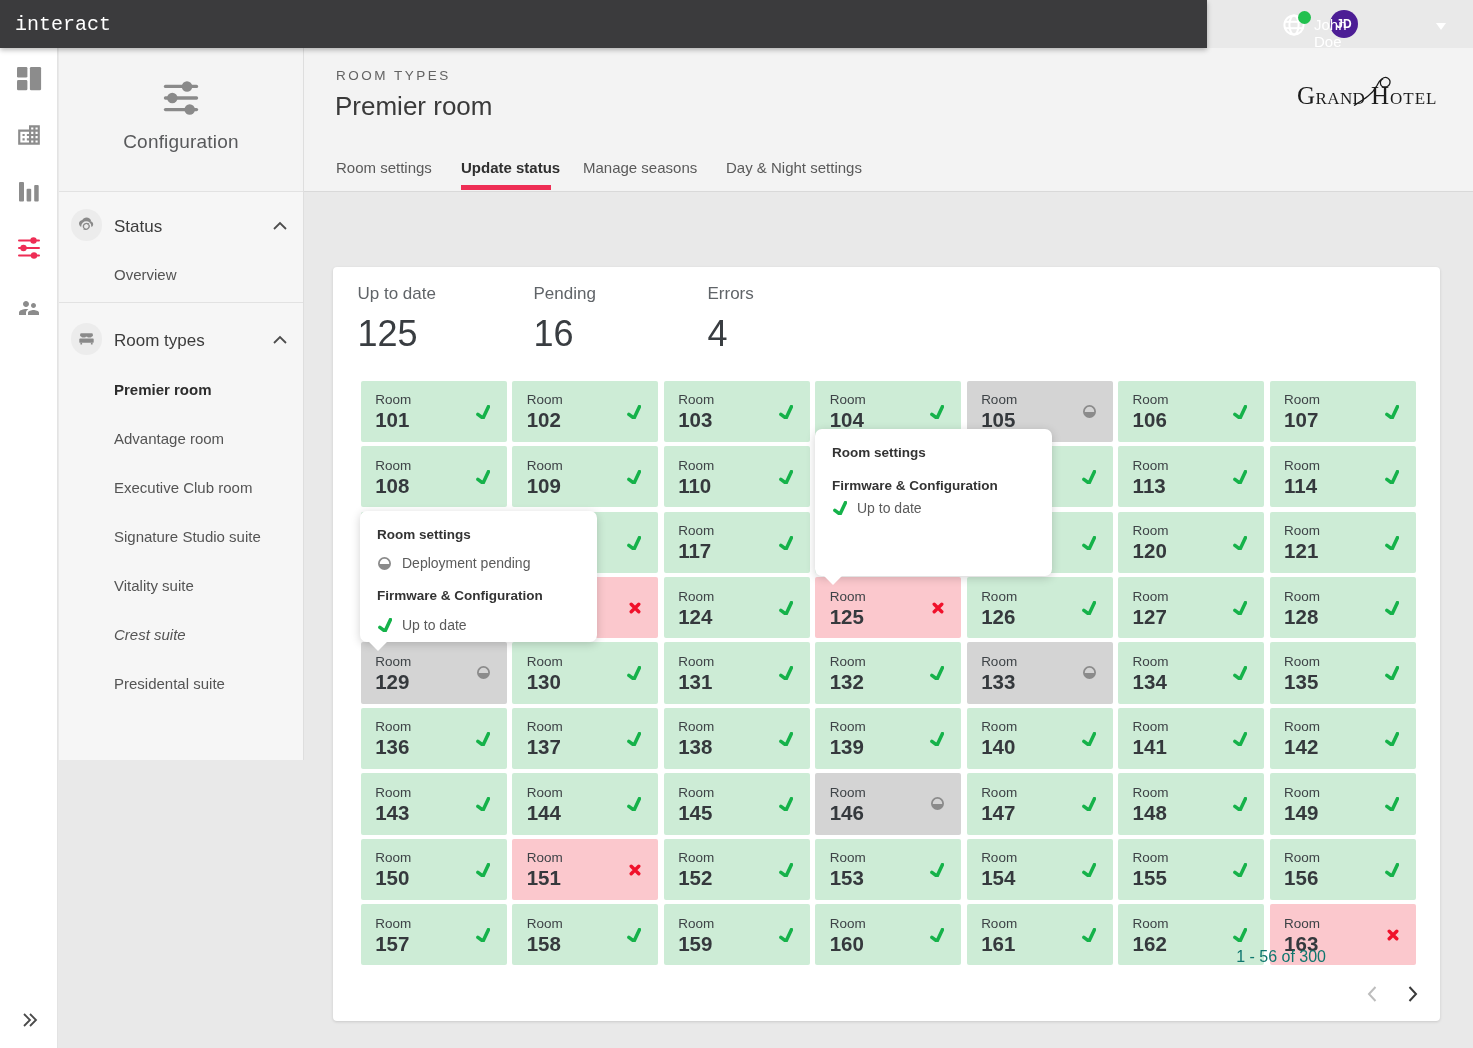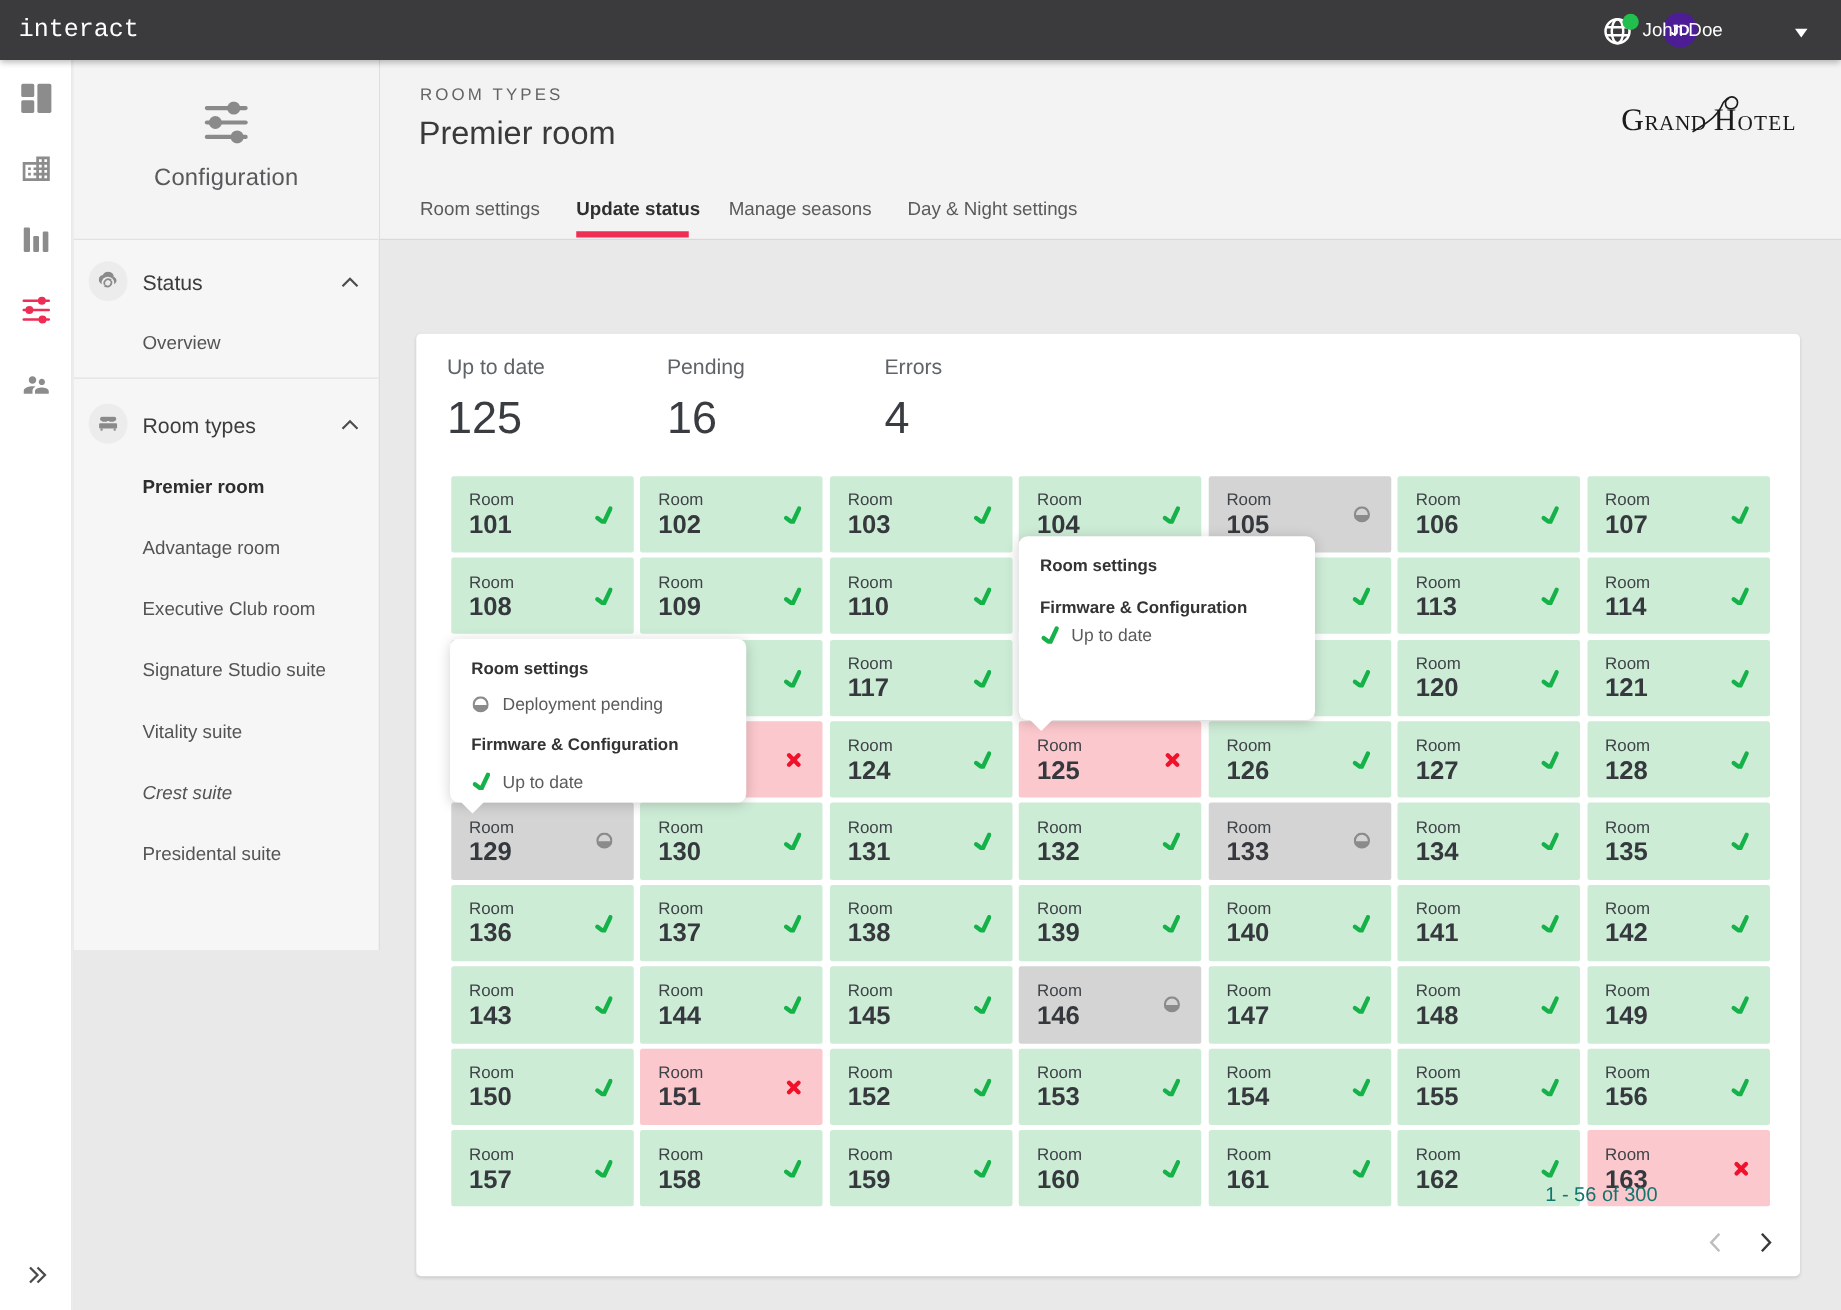--- a/index.html
+++ b/index.html
@@ -1,18 +1,18 @@
 <!DOCTYPE html>
 <html><head><meta charset="utf-8"><title>interact</title>
 <style>
 * { margin:0; padding:0; box-sizing:border-box; }
 html,body { width:1473px; height:1048px; font-family:"Liberation Sans",sans-serif; background:#e9e9e9; overflow:hidden; position:relative; }
 
 
-.appbar { position:absolute; left:0; top:0; width:1473px; height:48px; background:#3b3b3d; z-index:50;
+.appbar { position:absolute; left:0; top:0; width:1207px; height:48px; background:#3b3b3d; z-index:50;
   box-shadow:0 2px 5px rgba(0,0,0,.28); }
 .logo { position:absolute; left:15px; top:13px; color:#fff; font-family:"Liberation Mono",monospace; font-size:20px; letter-spacing:0px; }
 .globe { position:absolute; left:1282px; top:13px; }
 .gdot { position:absolute; left:1298px; top:11px; width:13px; height:13px; border-radius:50%; background:#21c04e; }
 .avatar { position:absolute; left:1330px; top:10px; width:28px; height:28px; border-radius:50%; background:#4c1d95; color:#fff;
   font-size:12px; font-weight:bold; text-align:center; line-height:28px; }
 .uname { position:absolute; left:1314px; top:16px; color:#fff; font-size:15px; }
 .ucaret { position:absolute; left:1436px; top:23px; width:0; height:0; border-left:5.5px solid transparent; border-right:5.5px solid transparent; border-top:7px solid #fff; }
 
 

